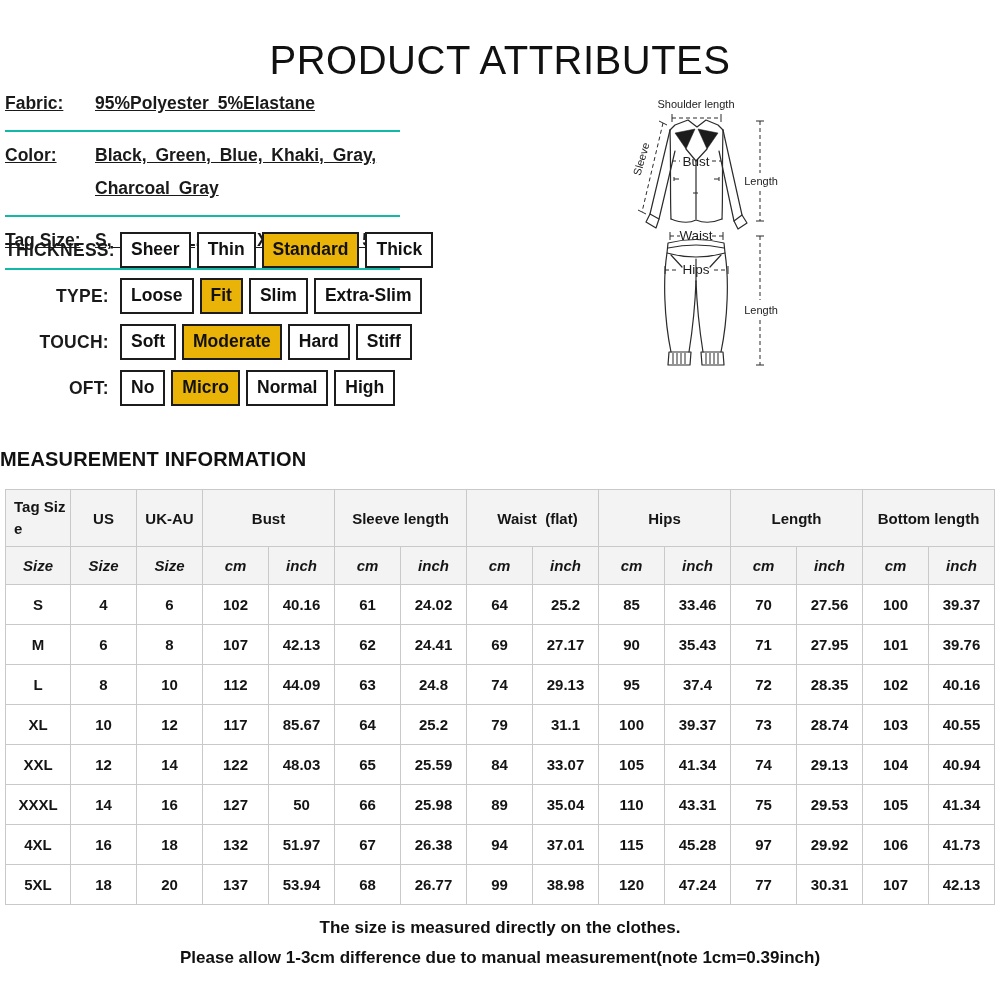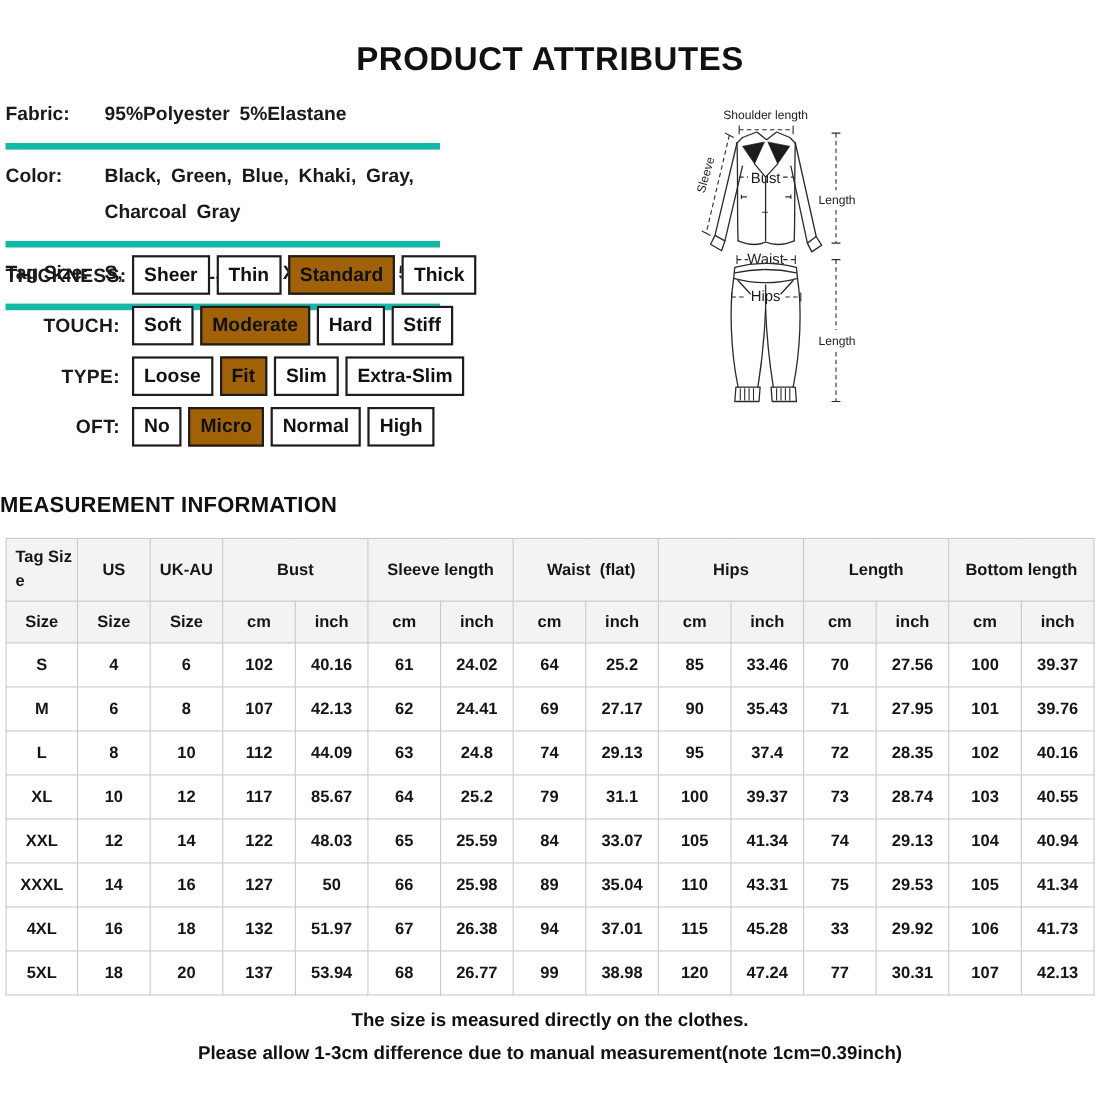--- a/index.html
+++ b/index.html
@@ -4,37 +4,37 @@
 <style>
   * { margin:0; padding:0; box-sizing:border-box; }
   html,body { background:#ffffff; }
   .page {
     position:relative; width:1000px; height:1000px; background:#fff;
     font-family:"Liberation Sans","DejaVu Sans",sans-serif; color:#1a1a1a; overflow:hidden;
   }
   
   .page-title {
     position:absolute; top:38px; left:0; width:100%;
-    text-align:center; font-size:30px; font-weight:700; letter-spacing:.5px; color:#111;
+    text-align:center; font-size:40px; font-weight:400; letter-spacing:.5px; color:#111;
   }
   
   .specs { position:absolute; top:80px; left:5px; width:395px; }
-  .spec-row { display:flex; border-bottom:6px solid #14b8a6; padding:7px 0 11px; }
+  .spec-row { display:flex; border-bottom:2px solid #14b8a6; padding:7px 0 11px;text-decoration:underline; }
   .spec-label { width:90px; flex-shrink:0; font-size:17.5px; font-weight:700; line-height:1.85; }
   .spec-value { font-size:17.5px; font-weight:700; word-spacing:4px; line-height:1.85; }
   
   .attrs { position:absolute; top:227px; left:5px; width:450px; }
   .attr-row { display:flex; align-items:center; height:46px; }
   .attr-label { width:104px; text-align:right; font-size:17.5px; font-weight:700; margin-right:11px; letter-spacing:.3px; }
   .chip {
     display:inline-block; border:2px solid #1c1c1c; background:#fff; color:#111;
     padding:3px 9px 4px; margin-right:6px; font-size:17.5px; font-weight:700; line-height:1.4;
     font-family:inherit; cursor:default;text-align:right;
   }
-  .chip.sel { background:#a16207; }
+  .chip.sel { background:#eab308; }
   
   .diagram { position:absolute; left:608px; top:93px; width:185px; height:280px; }
   .diagram svg { width:100%; height:100%; }
   .diagram text { font-family:"Liberation Sans","DejaVu Sans",sans-serif; fill:#1c1c1c; font-size:11px; }
   .diagram text.big { font-size:13.5px; }
   .d-line { fill:none; stroke:#2b2b2b; stroke-width:1.2; stroke-linejoin:round; stroke-linecap:round; }
   .d-dash { fill:none; stroke:#2b2b2b; stroke-width:1; stroke-dasharray:4 3; }
   .d-tick { fill:none; stroke:#2b2b2b; stroke-width:1; }
   .d-fill { fill:#1c1c1c; stroke:#1c1c1c; stroke-width:.5; }
   
@@ -44,21 +44,21 @@
   }
   
   .table-wrap { position:absolute; top:489px; left:5px; width:990px; }
   table { width:100%; border-collapse:collapse; table-layout:fixed; }
   th, td {
     border:1px solid #c9c9c9; text-align:center; vertical-align:middle;
     font-size:15px; font-weight:700; color:#151515; padding:0 2px;
   }
   thead th { background:#f3f3f3; }
   thead tr.groups th { height:57px; }
-  thead tr.units th { height:38px; }
+  thead tr.units th { height:38px;font-style:italic; }
   tbody td { height:40px; background:#fff; }
   th.th-tagsize { text-align:left; word-break:break-all; padding:0 4px 0 8px; line-height:1.45; }
   th.th-keep { white-space:pre;padding-left:12px; }
   
   .footer { position:absolute; top:913px; left:0; width:100%; text-align:center; }
   .footer p { font-size:17px; font-weight:700; line-height:1.75; color:#111; }
 </style>
 </head>
 <body>
 
@@ -86,32 +86,32 @@
 
   <div class="attrs">
     <div class="attr-row">
       <span class="attr-label">THICKNESS:</span>
       <span class="chip">Sheer</span>
       <span class="chip">Thin</span>
       <span class="chip sel">Standard</span>
       <span class="chip">Thick</span>
     </div>
     <div class="attr-row">
+      <span class="attr-label">TYPE:</span>
+      <span class="chip">Loose</span>
+      <span class="chip sel">Fit</span>
+      <span class="chip">Slim</span>
+      <span class="chip">Extra-Slim</span>
+    </div>
+    <div class="attr-row">
       <span class="attr-label">TOUCH:</span>
       <span class="chip">Soft</span>
       <span class="chip sel">Moderate</span>
       <span class="chip">Hard</span>
       <span class="chip">Stiff</span>
-    </div>
-    <div class="attr-row">
-      <span class="attr-label">TYPE:</span>
-      <span class="chip">Loose</span>
-      <span class="chip sel">Fit</span>
-      <span class="chip">Slim</span>
-      <span class="chip">Extra-Slim</span>
     </div>
     <div class="attr-row">
       <span class="attr-label">OFT:</span>
       <span class="chip">No</span>
       <span class="chip sel">Micro</span>
       <span class="chip">Normal</span>
       <span class="chip">High</span>
     </div>
   </div>
 
@@ -345,21 +345,21 @@
             <td>16</td>
             <td>18</td>
             <td>132</td>
             <td>51.97</td>
             <td>67</td>
             <td>26.38</td>
             <td>94</td>
             <td>37.01</td>
             <td>115</td>
             <td>45.28</td>
-            <td>33</td>
+            <td>97</td>
             <td>29.92</td>
             <td>106</td>
             <td>41.73</td>
           </tr>
           <tr>
             <td>5XL</td>
             <td>18</td>
             <td>20</td>
             <td>137</td>
             <td>53.94</td>

